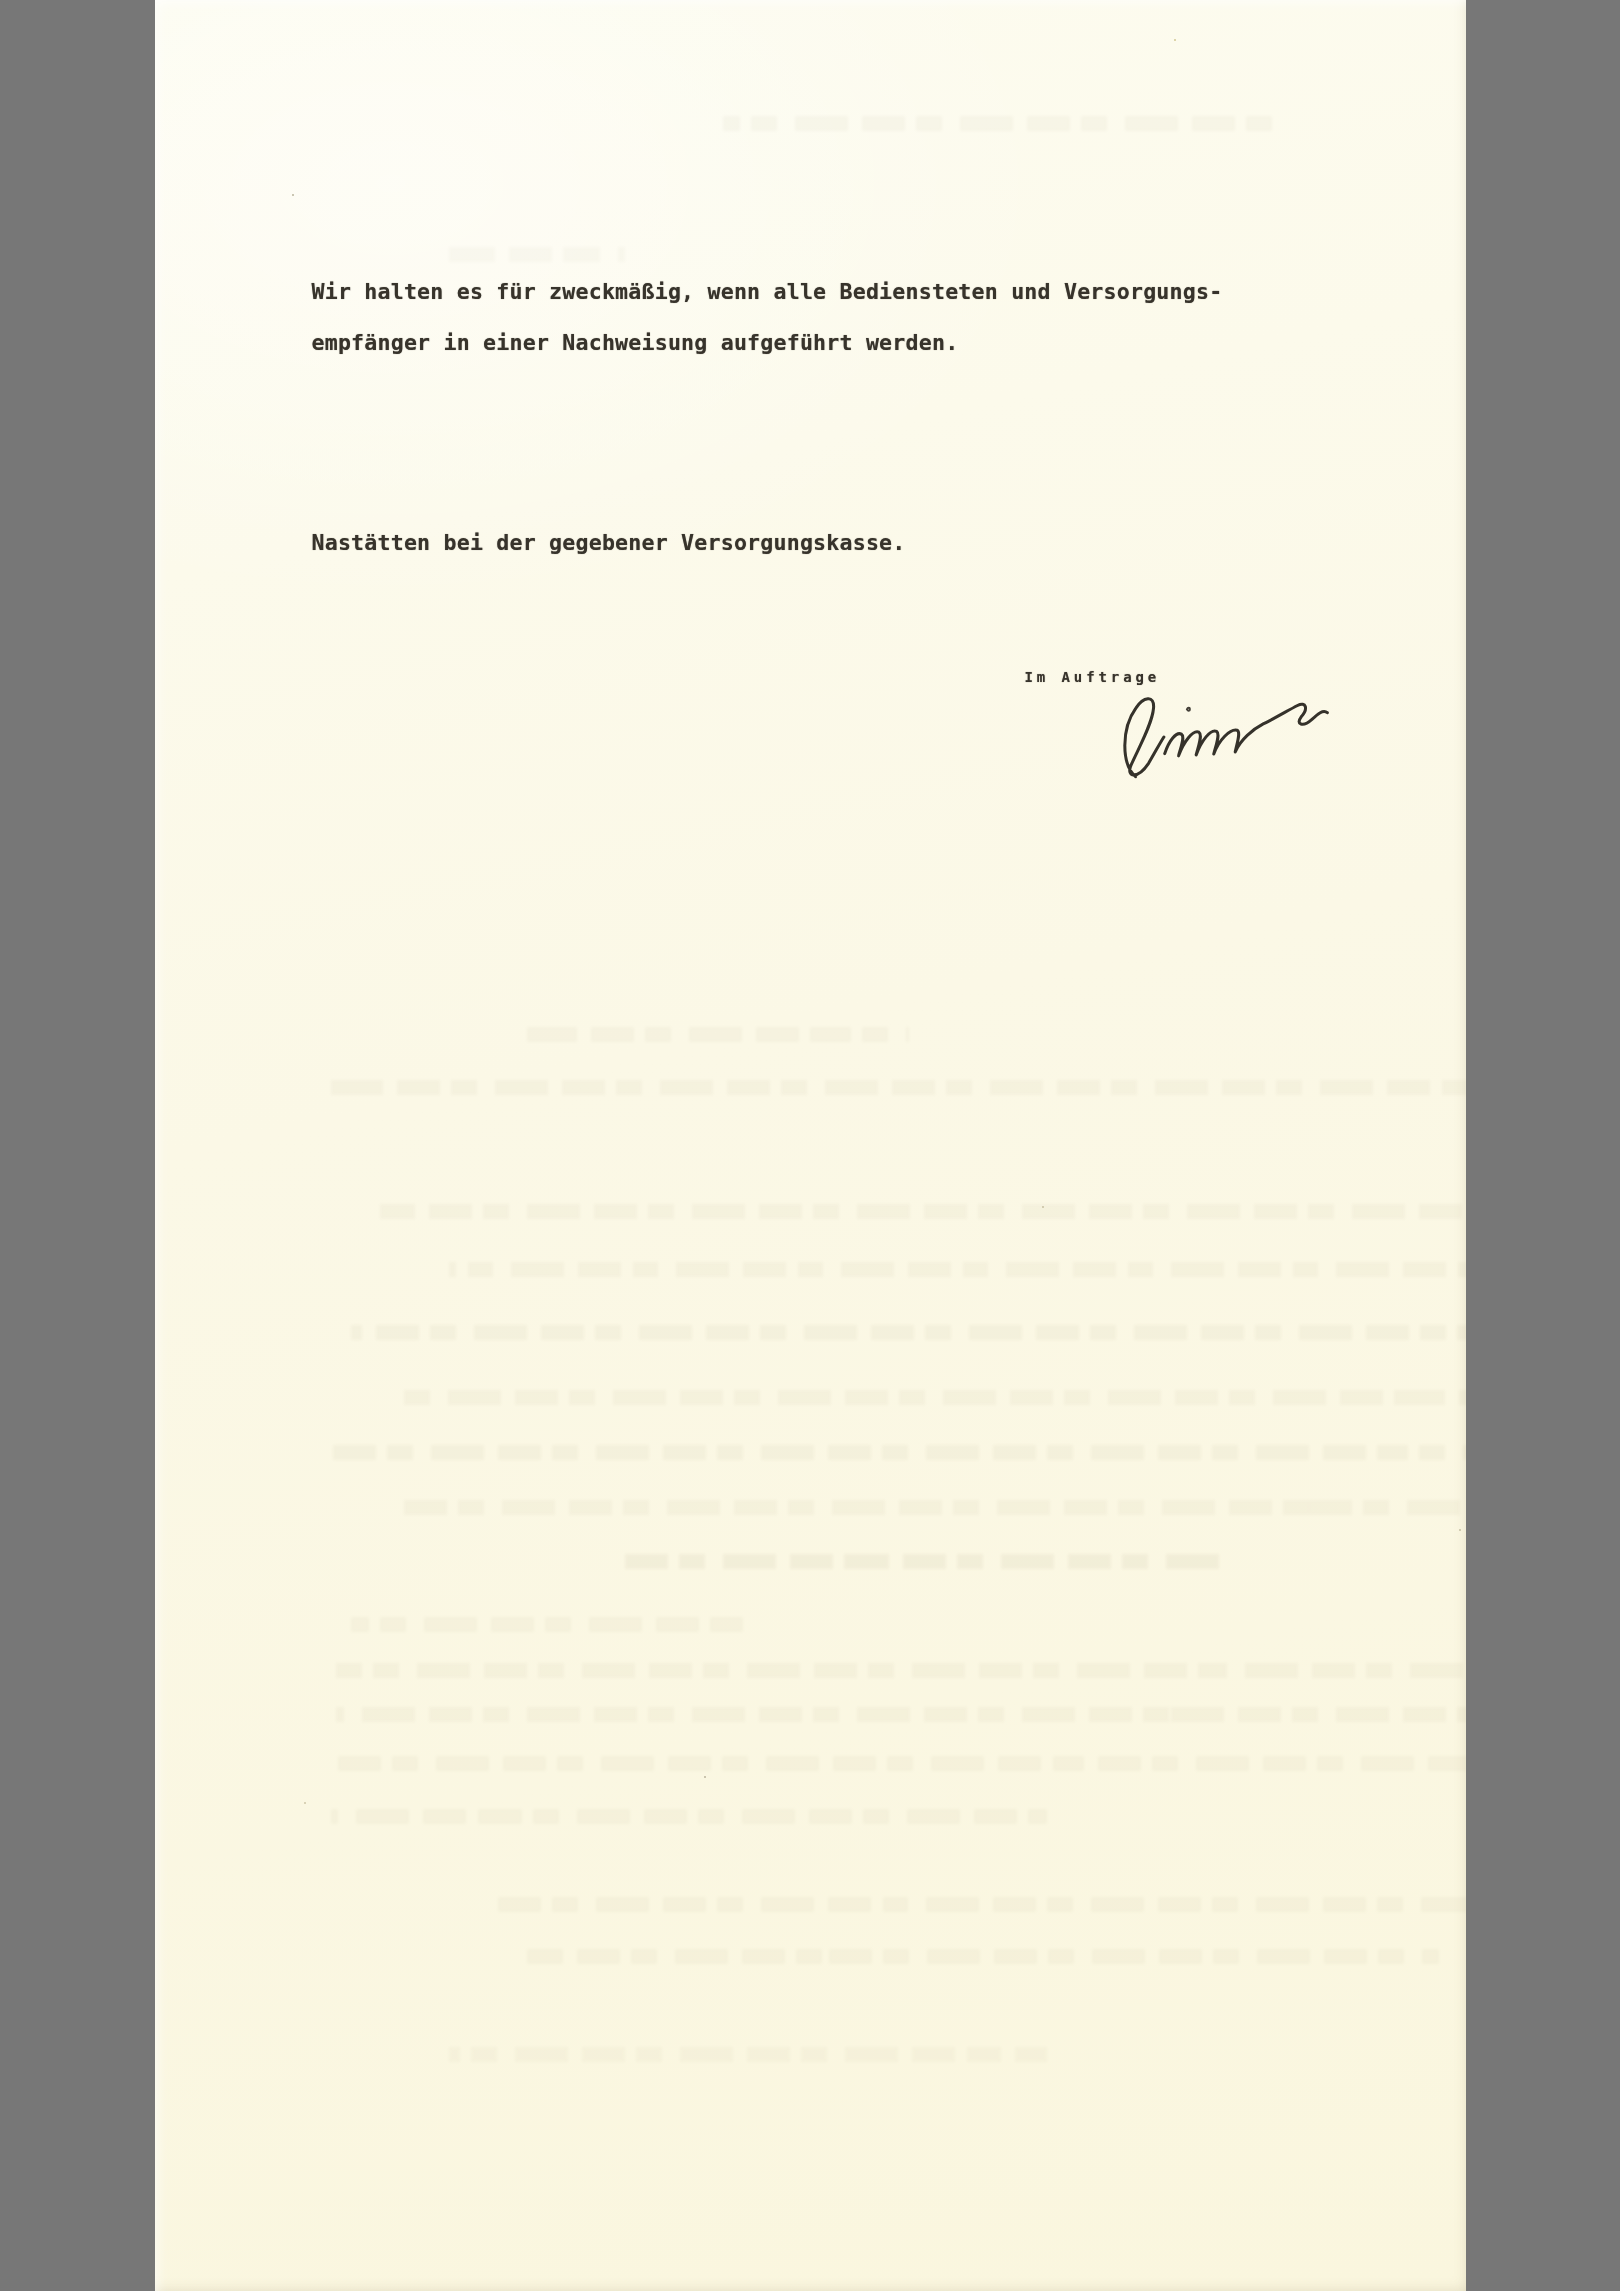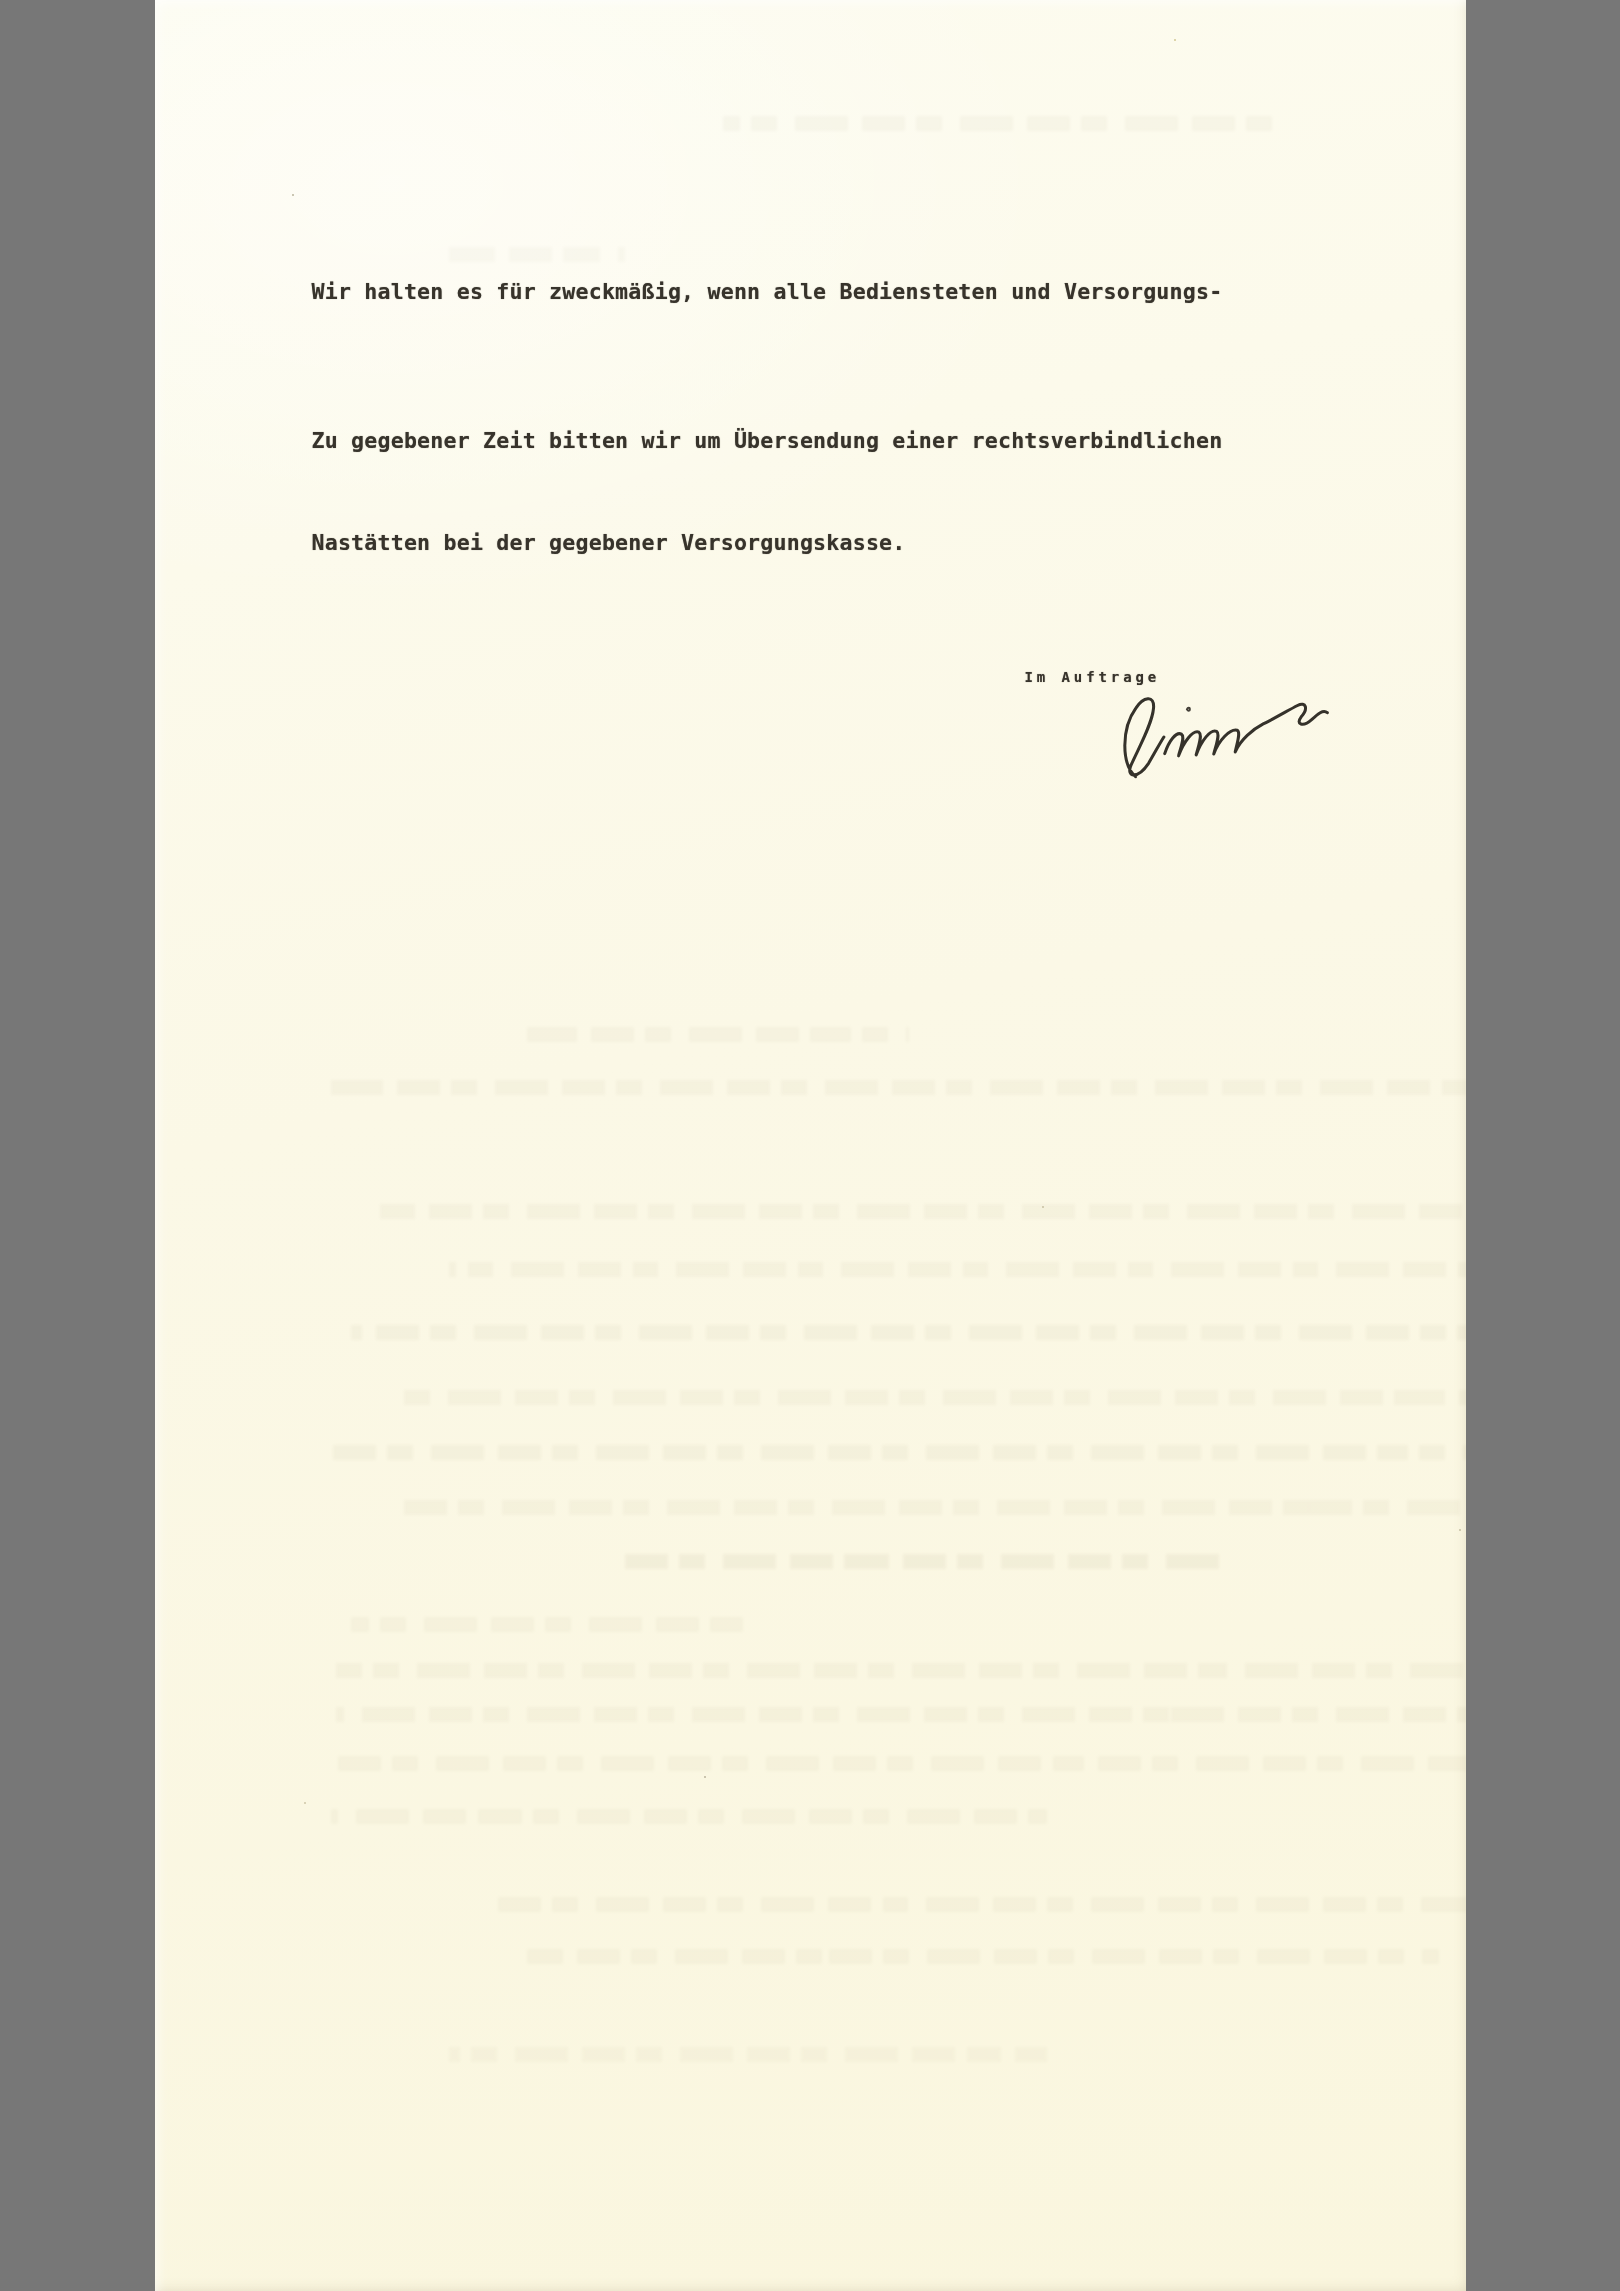--- a/index.html
+++ b/index.html
@@ -104,22 +104,22 @@
       <div class="bleedline" style="left: 181px; top: 1663px; width: 1323px; opacity: 0.055; background-position: 435px 0px;"></div>
       <div class="bleedline" style="left: 181px; top: 1707px; width: 1304px; opacity: 0.055; background-position: 471px 0px;"></div>
       <div class="bleedline" style="left: 176px; top: 1756px; width: 1255px; opacity: 0.05; background-position: 508px 0px;"></div>
       <div class="bleedline" style="left: 176px; top: 1809px; width: 716px; opacity: 0.05; background-position: 544px 0px;"></div>
       <div class="bleedline" style="left: 343px; top: 1897px; width: 990px; opacity: 0.05; background-position: 580px 0px;"></div>
       <div class="bleedline" style="left: 372px; top: 1949px; width: 912px; opacity: 0.05; background-position: 617px 0px;"></div>
       <div class="bleedline" style="left: 294px; top: 2047px; width: 598px; opacity: 0.045; background-position: 653px 0px;"></div>
     </div>
 
   <div class="tline" style="top:279px">Wir halten es für zweckmäßig, wenn alle Bediensteten und Versorgungs-</div>
+  <div class="tline" style="top:330px">empfänger in einer Nachweisung aufgeführt werden.</div>
 
-  <div class="tline" style="top:428px">Zu gegebener Zeit bitten wir um Übersendung einer rechtsverbindlichen</div>
   <div class="tline" style="top:530px">Nastätten bei der gegebener Versorgungskasse.</div>
 
   <div class="closing">Im Auftrage</div>
 
   <svg class="signature" viewBox="0 0 240 100">
     <path d="M30,90 C16,76 18,40 34,20 C42,9 54,7 52,21 C50,37 34,62 26,78 C20,90 32,93 44,77 C50,68 56,58 61,51"></path>
     <path d="M61,68 C66,55 74,46 79,49 C83,52 77,64 75,71 C81,57 91,45 97,48 C101,51 95,64 93,71 C99,57 109,45 115,48 C119,51 113,64 111,71 C117,57 129,46 136,48 C140,50 135,62 133,70 C139,58 152,48 163,43 C175,38 190,30 199,26 C208,22 210,30 202,38 C196,45 203,49 213,41 C219,36 225,31 229,35"></path>
     <path class="thin" d="M86,24 C87,22 89,22 89,24 C89,26 87,26 86,24"></path>
   </svg>
 

